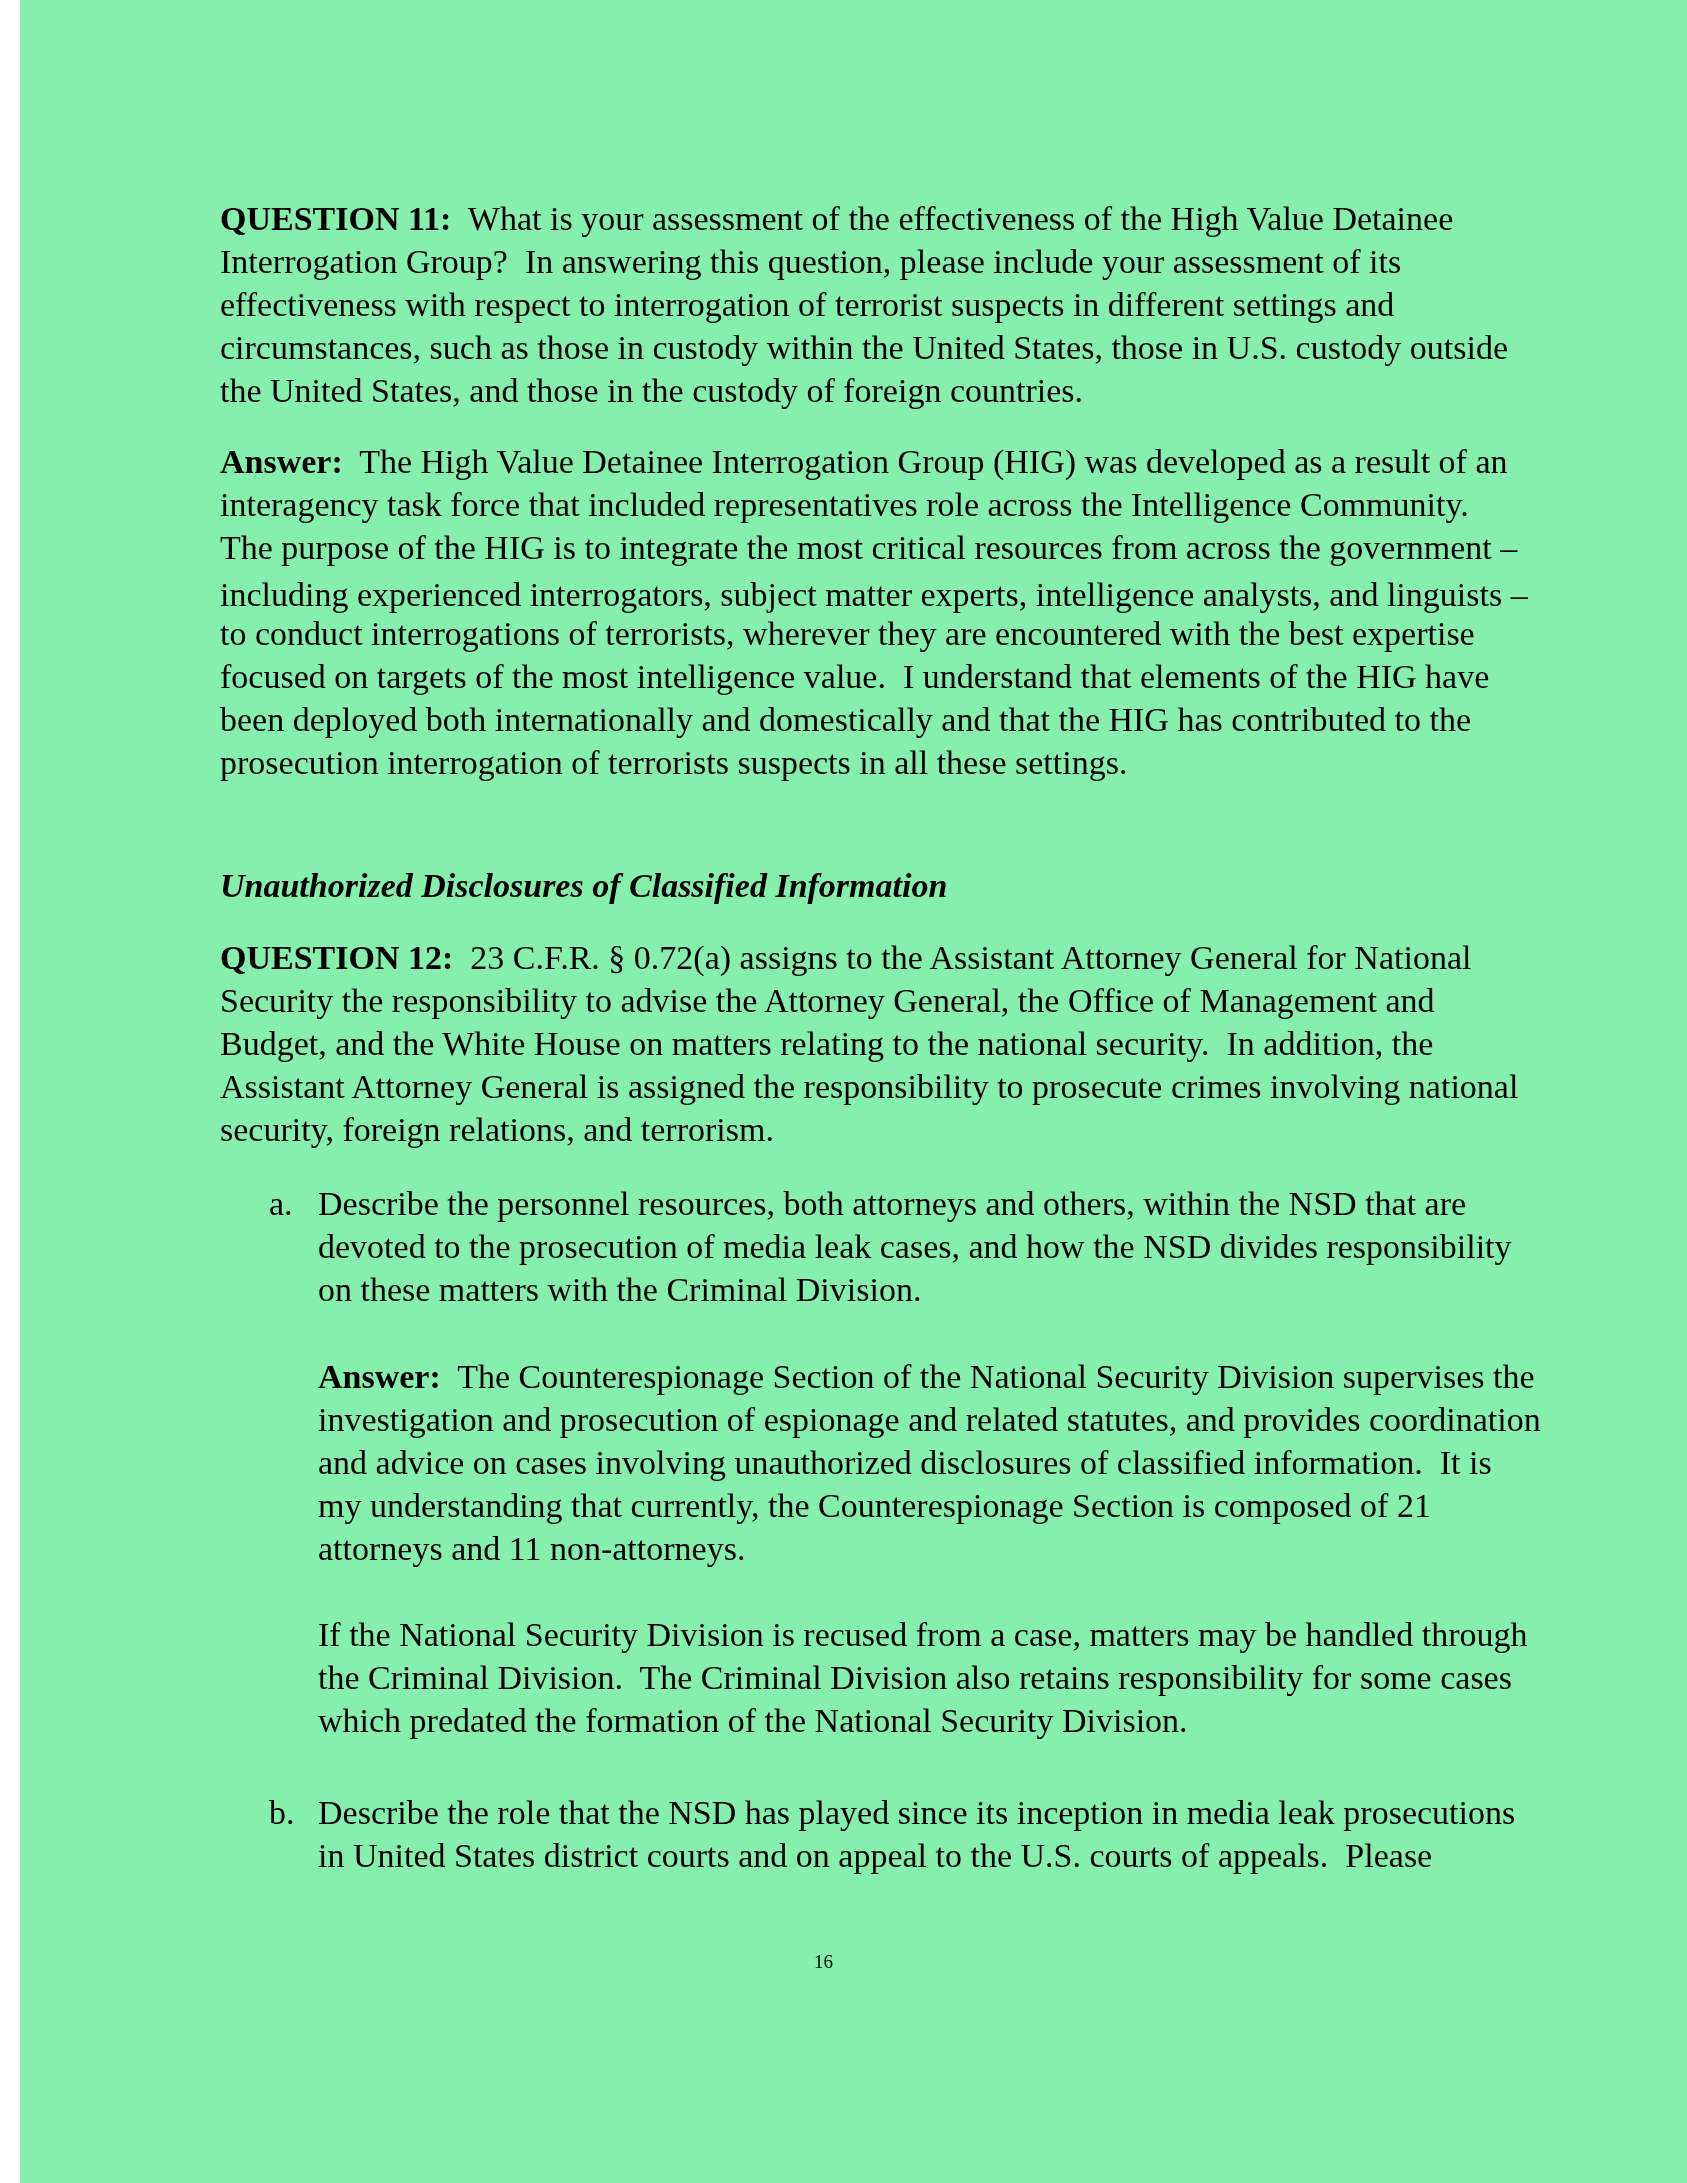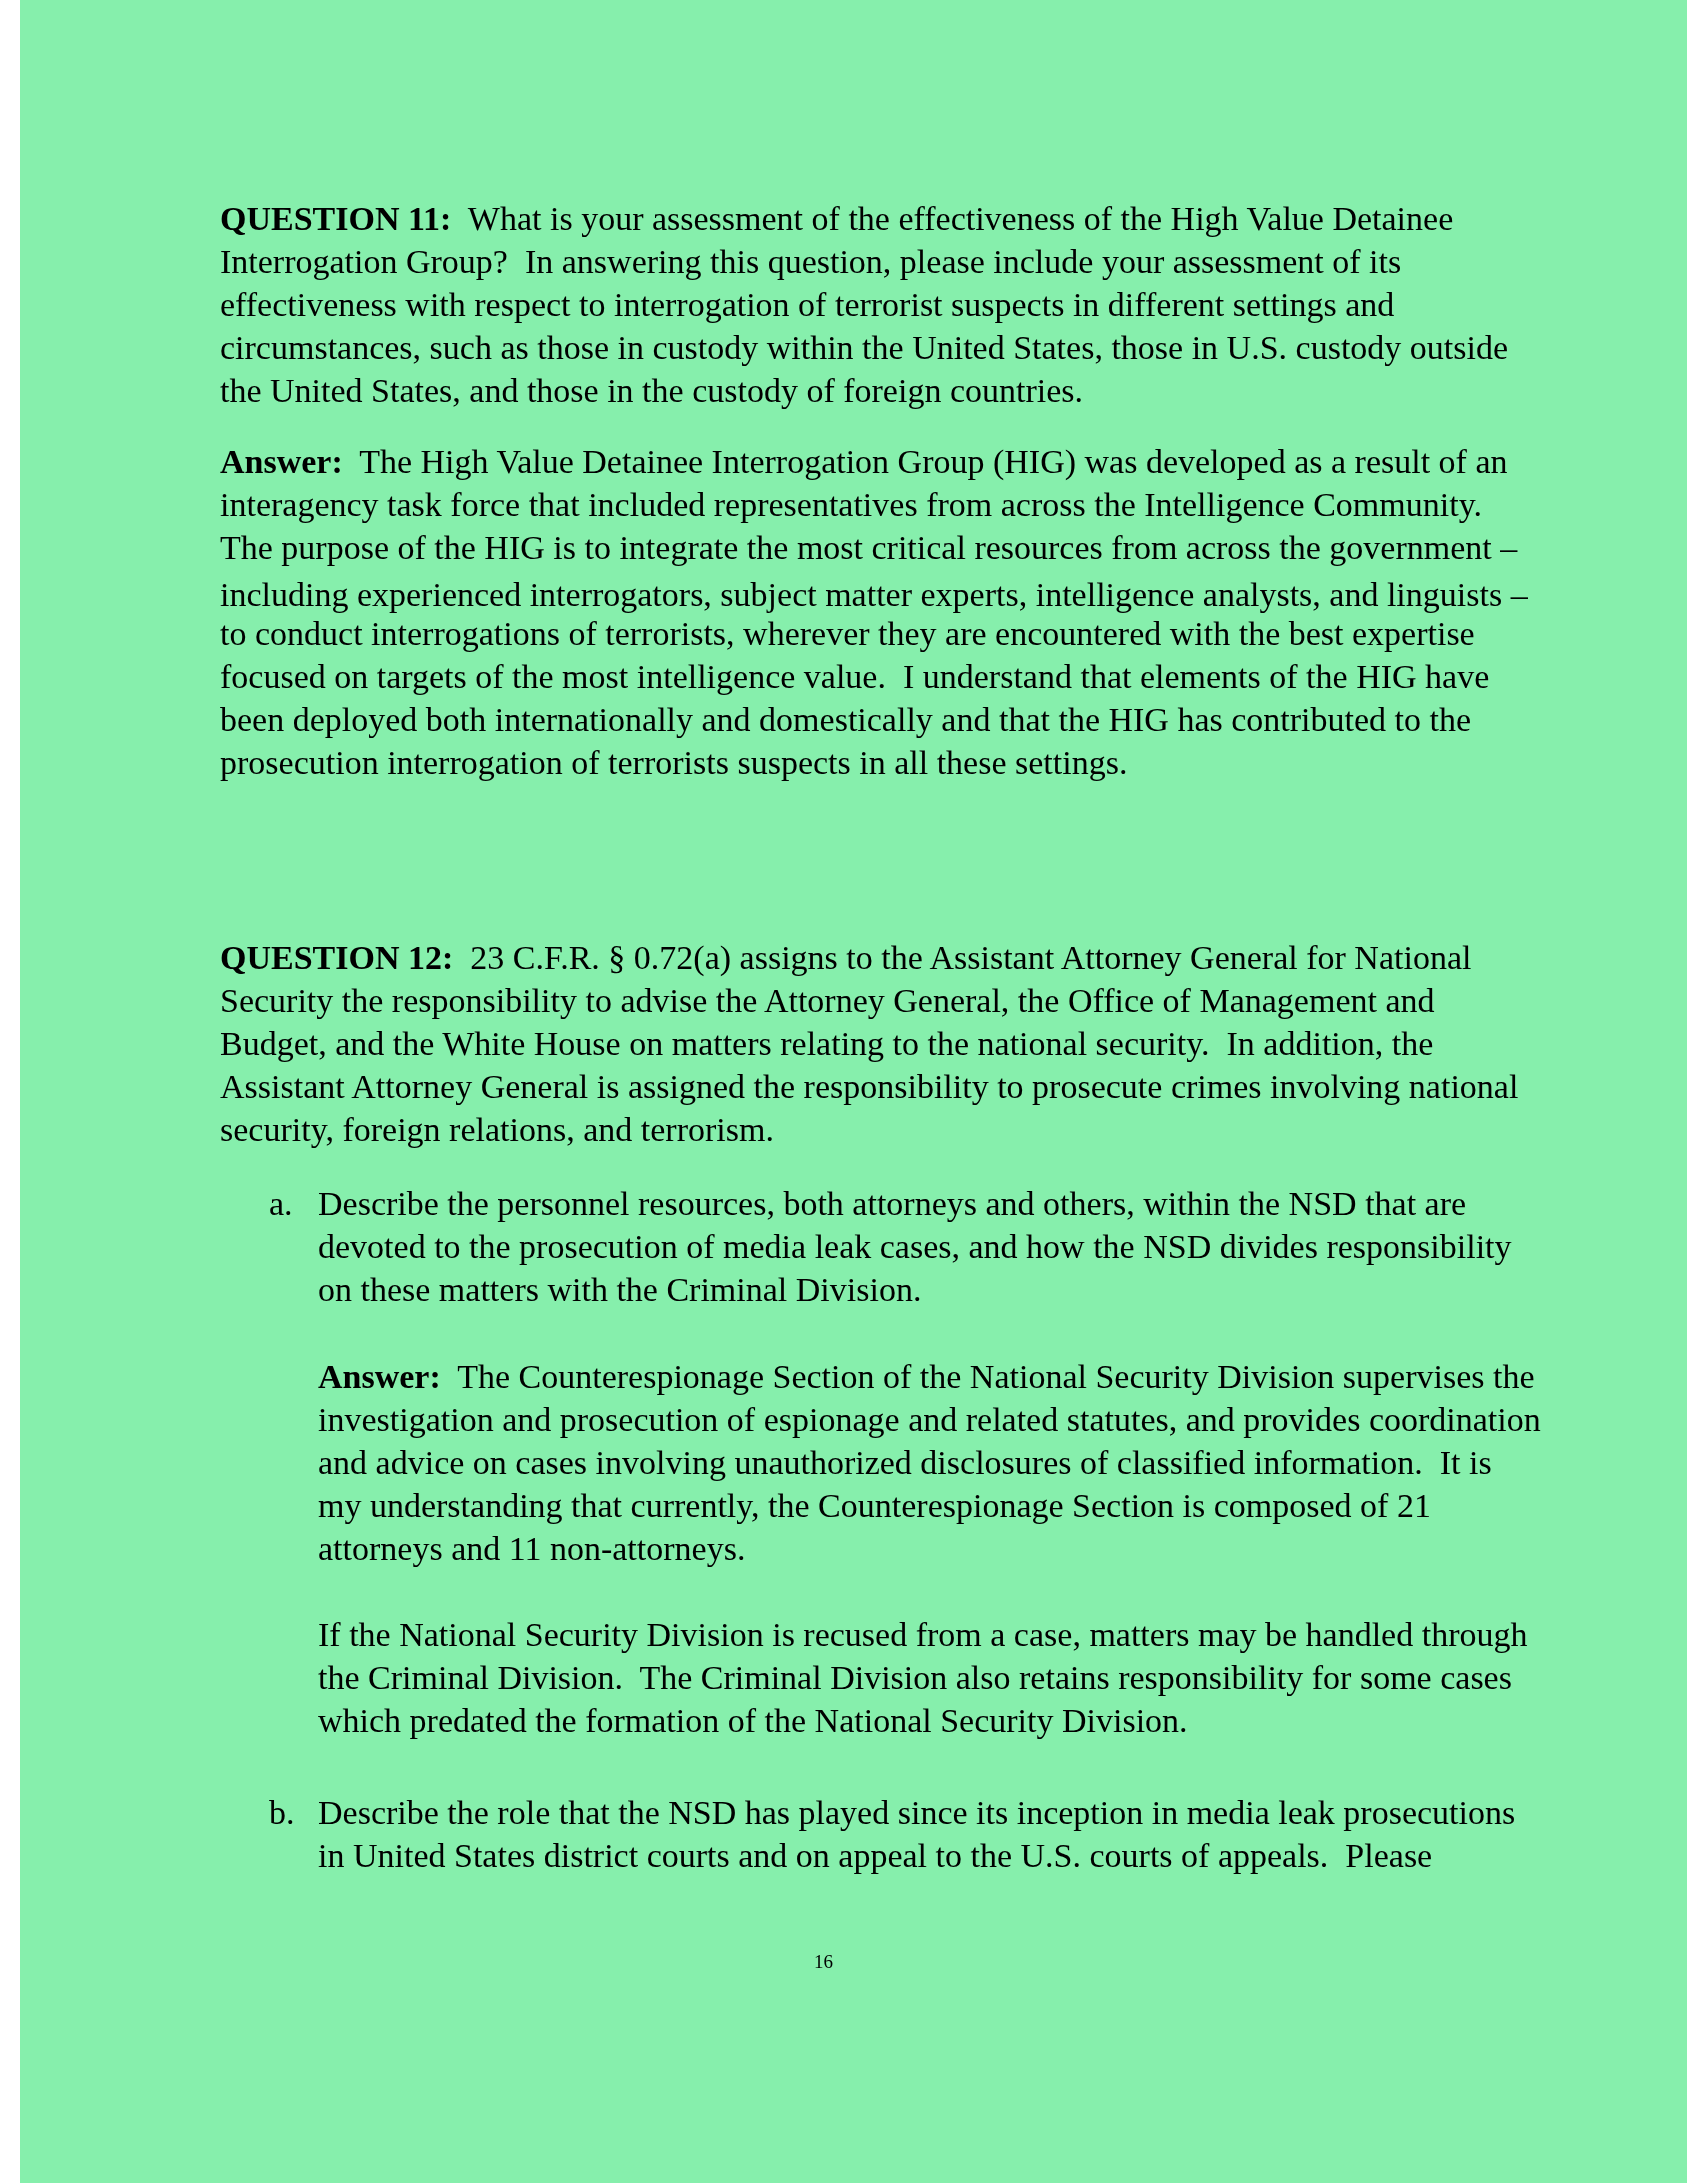--- a/index.html
+++ b/index.html
@@ -32,29 +32,30 @@
   <div>
     <div class="line" style="left:200px; top:202px;"><span class="b">QUESTION 11:</span>  <span>What is your assessment of the effectiveness of the High Value Detainee</span></div>
     <div class="line" style="left:200px; top:245px;">Interrogation Group?  In answering this question, please include your assessment of its</div>
     <div class="line" style="left:200px; top:288px;">effectiveness with respect to interrogation of terrorist suspects in different settings and</div>
     <div class="line" style="left:200px; top:331px;">circumstances, such as those in custody within the United States, those in U.S. custody outside</div>
     <div class="line" style="left:200px; top:374px;">the United States, and those in the custody of foreign countries.</div>
   </div>
 
   <div>
     <div class="line" style="left:200px; top:445px;"><span class="b">Answer:</span>  <span>The High Value Detainee Interrogation Group (HIG) was developed as a result of an</span></div>
-    <div class="line" style="left:200px; top:488px;">interagency task force that included representatives from across the Intelligence Community.</div>
+    <div class="line" style="left:200px; top:488px;">interagency task force that included representatives role across the Intelligence Community.</div>
     <div class="line" style="left:200px; top:531px;">The purpose of the HIG is to integrate the most critical resources from across the government –</div>
     <div class="line" style="left:200px; top:578px;">including experienced interrogators, subject matter experts, intelligence analysts, and linguists –</div>
     <div class="line" style="left:200px; top:617px;">to conduct interrogations of terrorists, wherever they are encountered with the best expertise</div>
     <div class="line" style="left:200px; top:660px;">focused on targets of the most intelligence value.  I understand that elements of the HIG have</div>
     <div class="line" style="left:200px; top:703px;">been deployed both internationally and domestically and that the HIG has contributed to the</div>
     <div class="line" style="left:200px; top:746px;">prosecution interrogation of terrorists suspects in all these settings.</div>
   </div>
 
+  <div class="line bi" style="left:200px; top:869px;">Unauthorized Disclosures of Classified Information</div>
 
   <div>
     <div class="line" style="left:200px; top:941px;"><span class="b">QUESTION 12:</span>  <span>23 C.F.R. § 0.72(a) assigns to the Assistant Attorney General for National</span></div>
     <div class="line" style="left:200px; top:984px;">Security the responsibility to advise the Attorney General, the Office of Management and</div>
     <div class="line" style="left:200px; top:1027px;">Budget, and the White House on matters relating to the national security.  In addition, the</div>
     <div class="line" style="left:200px; top:1070px;">Assistant Attorney General is assigned the responsibility to prosecute crimes involving national</div>
     <div class="line" style="left:200px; top:1113px;">security, foreign relations, and terrorism.</div>
   </div>
 
   <div>

